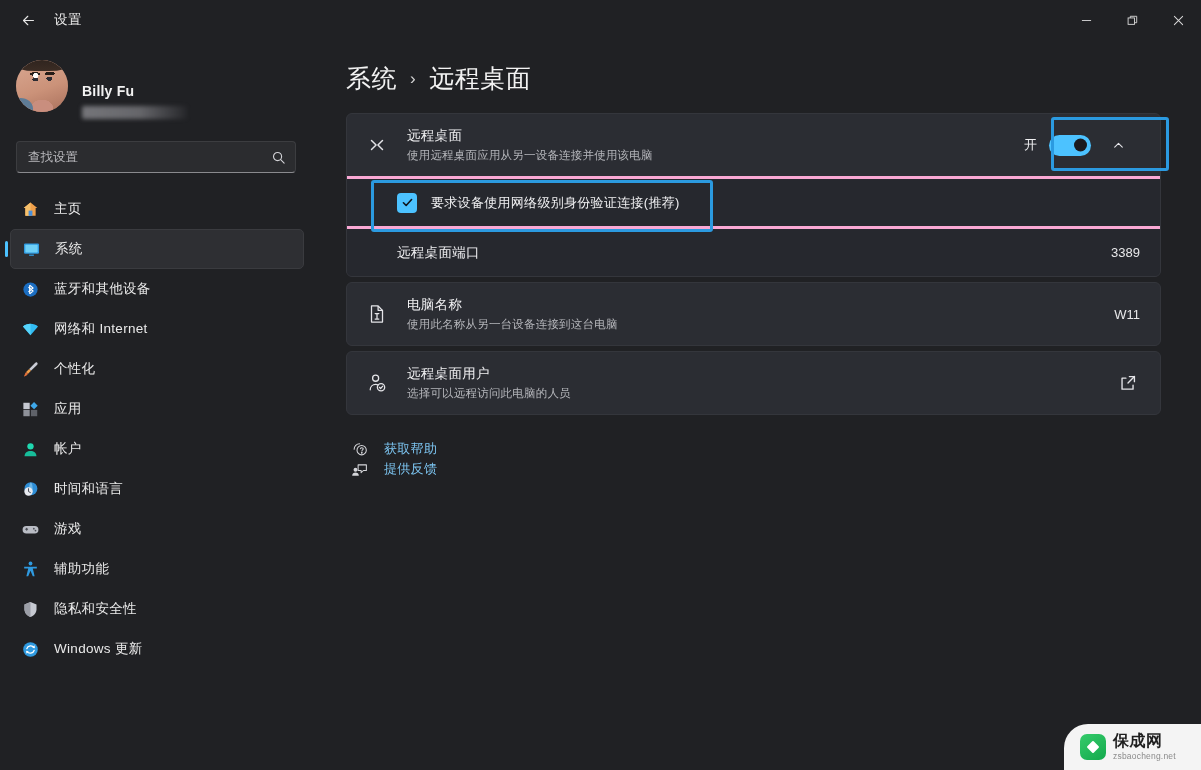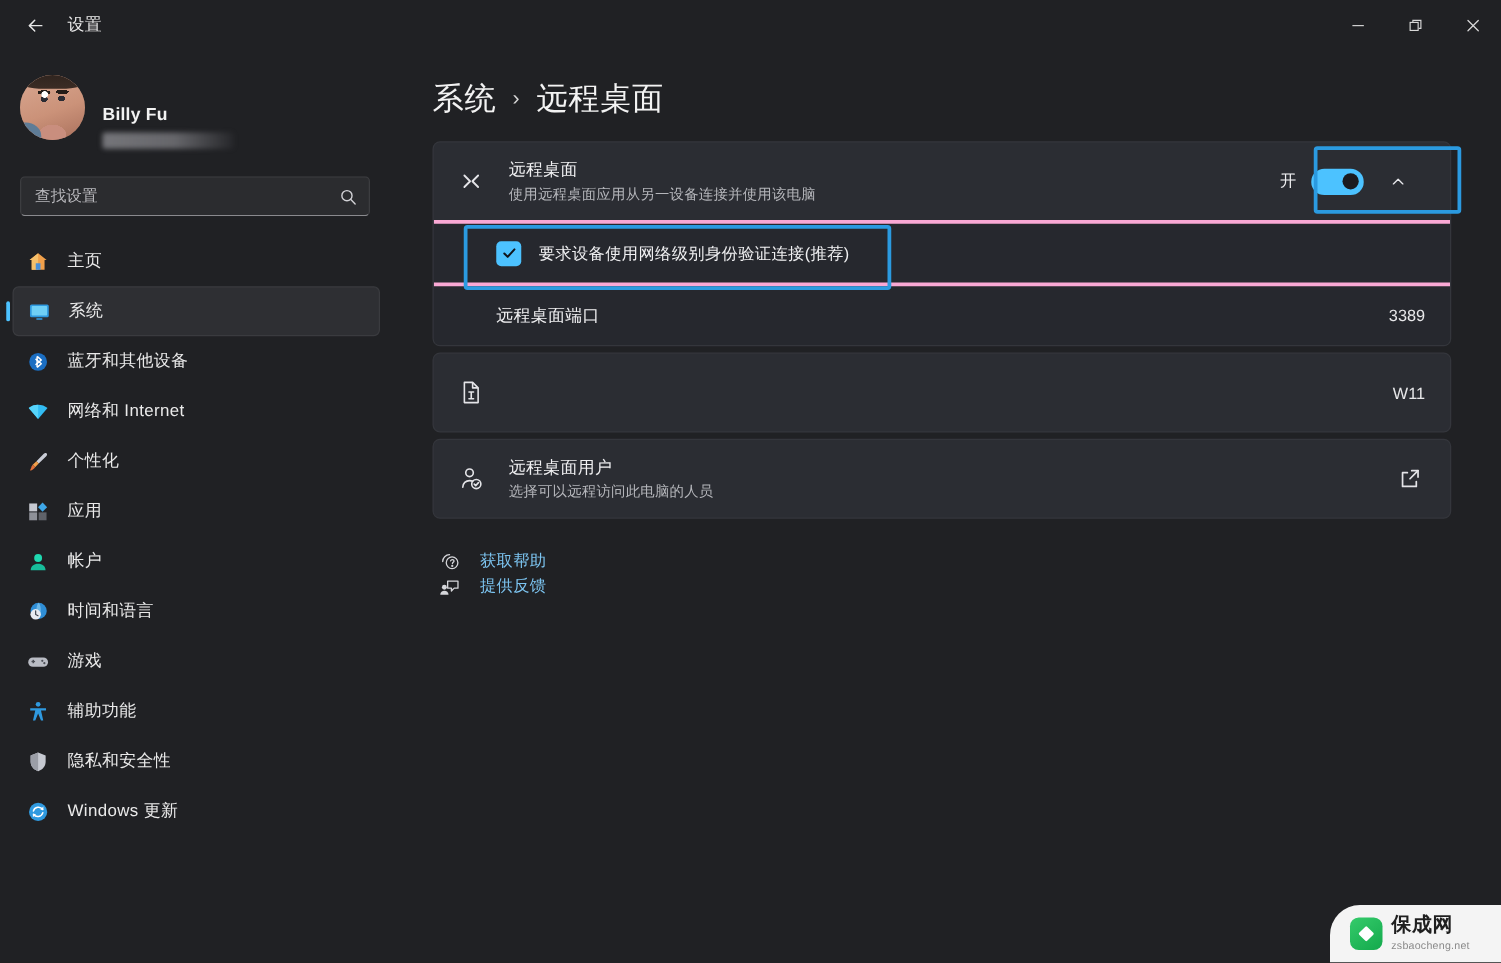--- a/index.html
+++ b/index.html
@@ -527,20 +527,24 @@
 
         <div class="card">
           <div class="row">
             <span class="row-ico">
               <svg viewBox="0 0 24 24" fill="none" stroke="currentColor" stroke-width="1.4" stroke-linejoin="round">
                 <path d="M6 3.2h7.2L18 8v12.8H6z"></path>
                   <path d="M13.2 3.2V8H18"></path>
                 <path d="M10 11.5h4M12 11.5v6M10 17.5h4" stroke-linecap="round"></path>
               </svg>
             </span>
+            <span class="row-text">
+              <span class="row-title">电脑名称</span>
+              <span class="row-sub-text">使用此名称从另一台设备连接到这台电脑</span>
+            </span>
             <span class="row-value">W11</span>
           </div>
         </div>
 
         <div class="card">
           <div class="row">
             <span class="row-ico">
               <svg viewBox="0 0 24 24" fill="none" stroke="currentColor" stroke-width="1.4" stroke-linecap="round" stroke-linejoin="round">
                 <circle cx="10.5" cy="6.8" r="3.3"></circle>
                 <path d="M4.6 19.4c0-3.6 2.7-5.8 5.9-5.8 1 0 2 .2 2.8.6"></path>

